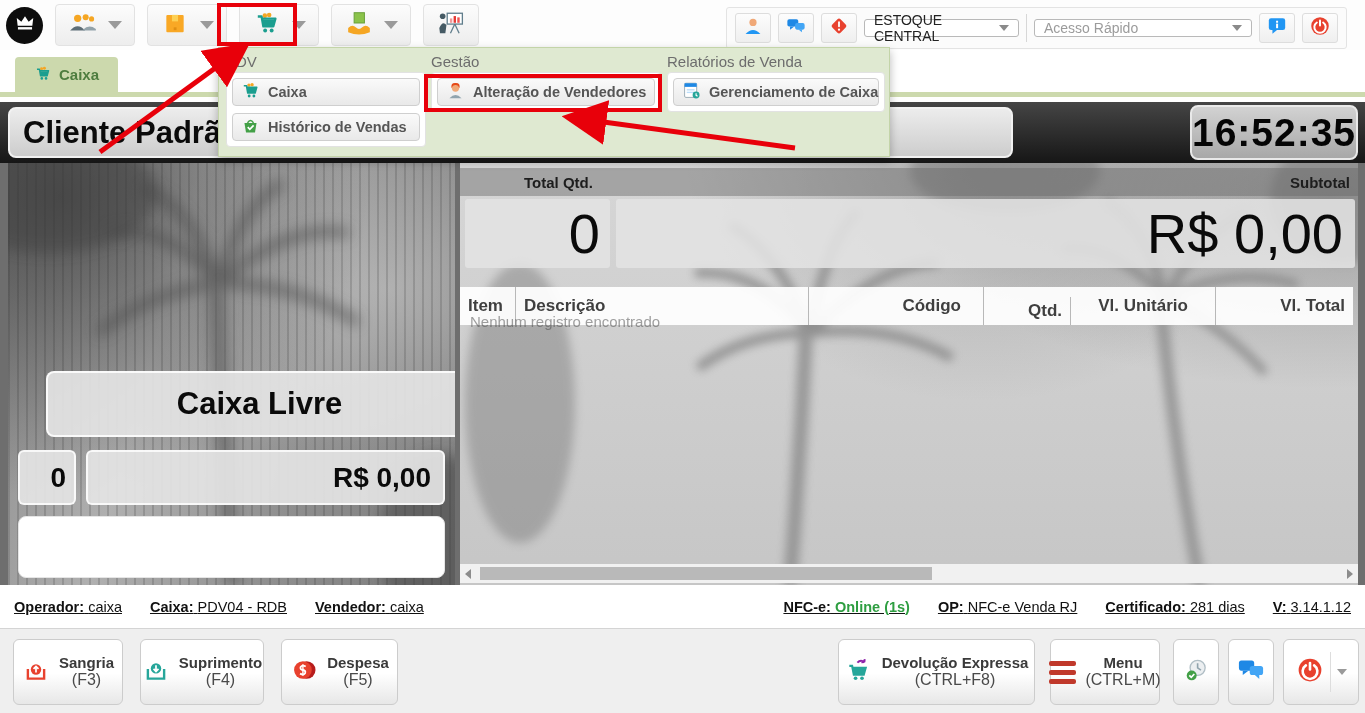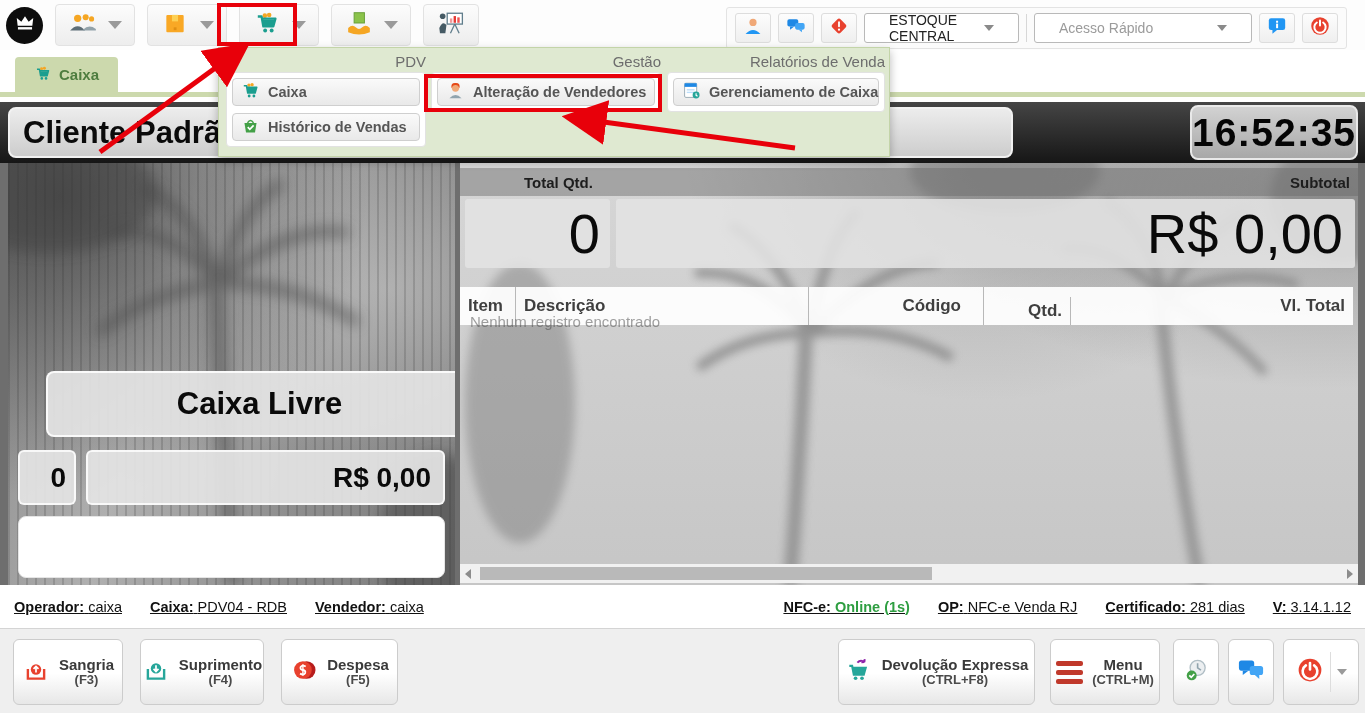--- a/index.html
+++ b/index.html
@@ -21,23 +21,23 @@
            border-top:8px solid #9a9a9a; }
   .caret.sm { border-left-width:5px; border-right-width:5px; border-top-width:6px; }
 
   .right-toolbar { position:absolute; right:18px; top:7px; height:42px;
                    display:flex; align-items:center; gap:7px; padding:0 8px;
                    border:1px solid #e3e3e3; background:#fbfbfb; border-radius:3px; }
   .tb-sm { width:36px; height:30px; border:1px solid #ddd; border-radius:3px;
            background:linear-gradient(#fdfdfd,#efefef);
            display:flex; align-items:center; justify-content:center; }
   .tb-sm svg { width:20px; height:20px; }
-  .tb-select { height:30px; border:1px solid #b9b9b9; border-radius:3px; background:#fff;
+  .tb-select { height:18px; border:1px solid #b9b9b9; border-radius:3px; background:#fff;
                display:flex; align-items:center; justify-content:space-between;
-               padding:0 24px; font-size:14px; color:#222; }
+               padding:0 9px; font-size:14px; color:#222; }
   .tb-select .caret { border-top-color:#8a8a8a; }
   .sel-estoque { width:155px; }
   .sel-acesso { width:218px; color:#9b9b9b; }
   .vdiv { width:1px; height:28px; background:#d7d7d7; }
 
   
   .tabbar { position:absolute; top:50px; left:0; right:0; height:47px; background:#fff;
             border-bottom:5px solid #ccd9ad; }
   .tab { position:absolute; left:15px; top:7px; width:103px; height:35px;
          background:#ccd9ad; border-radius:4px 4px 0 0;
@@ -138,42 +138,42 @@
 
   
   .bottombar { position:absolute; top:628px; left:0; right:0; height:85px;
                background:#efefef; border-top:1px solid #d4d4d4; }
   .bb-btn { position:absolute; top:10px; height:66px; border:1px solid #ccc; border-radius:6px;
             background:linear-gradient(#ffffff 52%,#e7e7e7); display:flex; align-items:center;
             justify-content:center; gap:9px; }
   .bb-btn svg { width:28px; height:26px; }
   .bb-txt { text-align:center; line-height:1.15; }
   .bb-txt .l1 { font-size:15px; font-weight:bold; color:#3a3a3a; }
-  .bb-txt .l2 { font-size:13px; font-weight:bold; color:#4a4a4a; }
+  .bb-txt .l2 { font-size:16px; font-weight:normal; color:#4a4a4a; }
   .bb-sangria { left:13px; width:110px; }
   .bb-suprimento { left:140px; width:124px; }
   .bb-despesa { left:281px; width:117px; }
   .bb-devolucao { left:838px; width:197px; }
   .bb-menu { left:1050px; width:110px; }
   .bb-badge { left:1173px; width:46px; }
   .bb-chat { left:1228px; width:46px; }
   .bb-power { left:1283px; width:76px; gap:6px; }
   .menu-bars { display:flex; flex-direction:column; gap:4px; }
   .menu-bars i { width:27px; height:5px; background:#c0392b; border-radius:2px; }
   .pw-div { width:1px; height:40px; background:#ddd; }
 
   
   .dropdown { position:absolute; left:218px; top:47px; width:672px; height:110px;
               background:#dfe9d1; border:1px solid #c3d4a8; box-shadow:0 4px 9px rgba(0,0,0,.28);
               z-index:50; }
   .dd-col { position:absolute; top:3px; }
   .dd-col1 { left:7px; width:200px; }
   .dd-col2 { left:212px; width:230px; }
   .dd-col3 { left:448px; width:218px; }
-  .dd-title { height:21px; text-align:right; font-size:15px; color:#6d6d6d; line-height:21px; }
+  .dd-title { height:21px; text-align:left; font-size:15px; color:#6d6d6d; line-height:21px; }
   .dd-panel { background:#fff; border:1px solid #e2e2e2; border-radius:4px; padding:5px; }
   .dd-btn { height:28px; display:flex; align-items:center; gap:8px; padding:0 8px;
             border:1px solid #cfcfcf; border-radius:4px; background:linear-gradient(#fafafa,#e9e9e9);
             font-size:14.5px; font-weight:bold; color:#555; white-space:nowrap; }
   .dd-btn + .dd-btn { margin-top:7px; }
   .dd-btn svg { width:19px; height:19px; flex:0 0 auto; }
 
   
   .red-box { position:absolute; border:4px solid #e8000a; z-index:60; }
   .red-box1 { left:217px; top:3px; width:80px; height:43px; }
@@ -401,20 +401,21 @@
         <span class="st">Subtotal</span>
       </div>
       <div class="sp-qty">0</div>
       <div class="sp-subtotal">R$ 0,00</div>
 
       <div class="sp-thead">
         <div class="th c-item">Item</div>
         <div class="th c-desc">Descrição</div>
         <div class="th c-cod">Código</div>
         <div class="th c-qtd">Qtd.</div>
+        <div class="th c-vlu">Vl. Unitário</div>
         <div class="th c-vlt">Vl. Total</div>
       </div>
       <div class="sp-empty">Nenhum registro encontrado</div>
 
       <div class="sp-scroll">
         <div class="sb-arrow">
             <span class="tri-l"></span>
           </div>
         <div class="sb-track">
           <div class="sb-thumb"></div>

